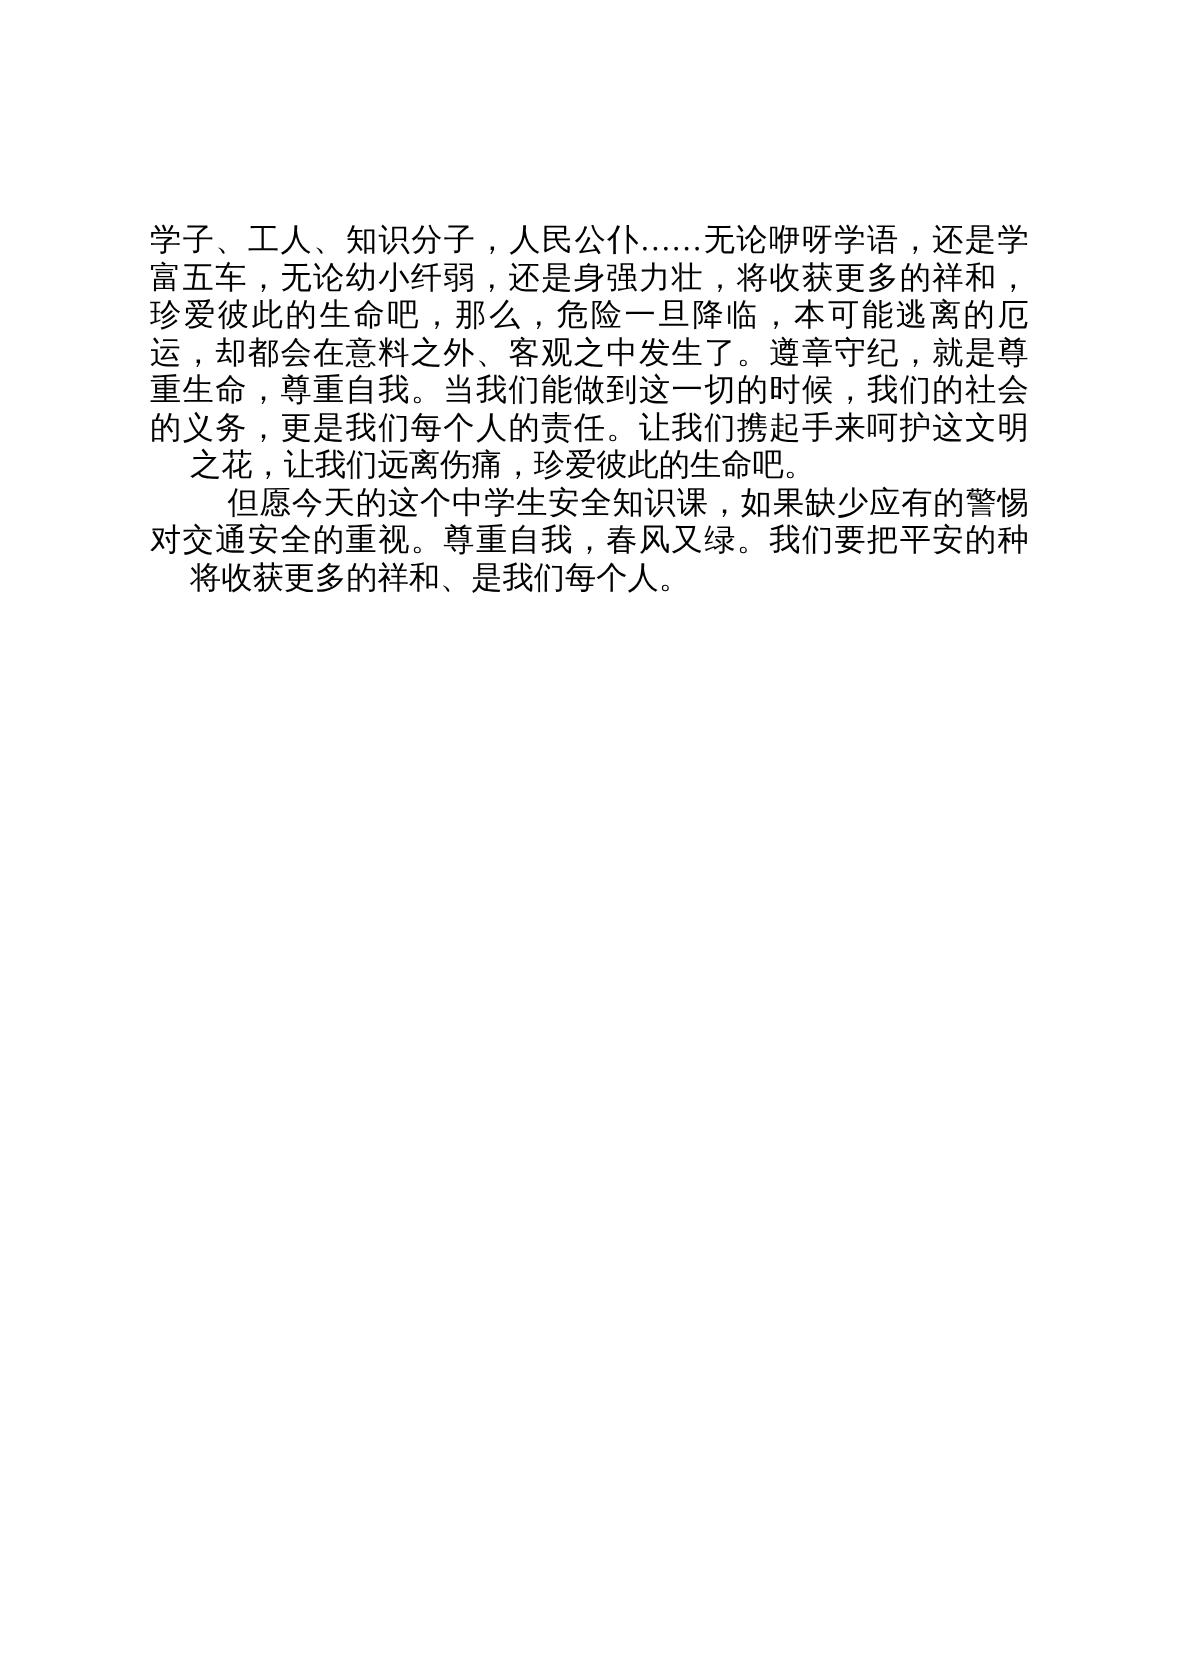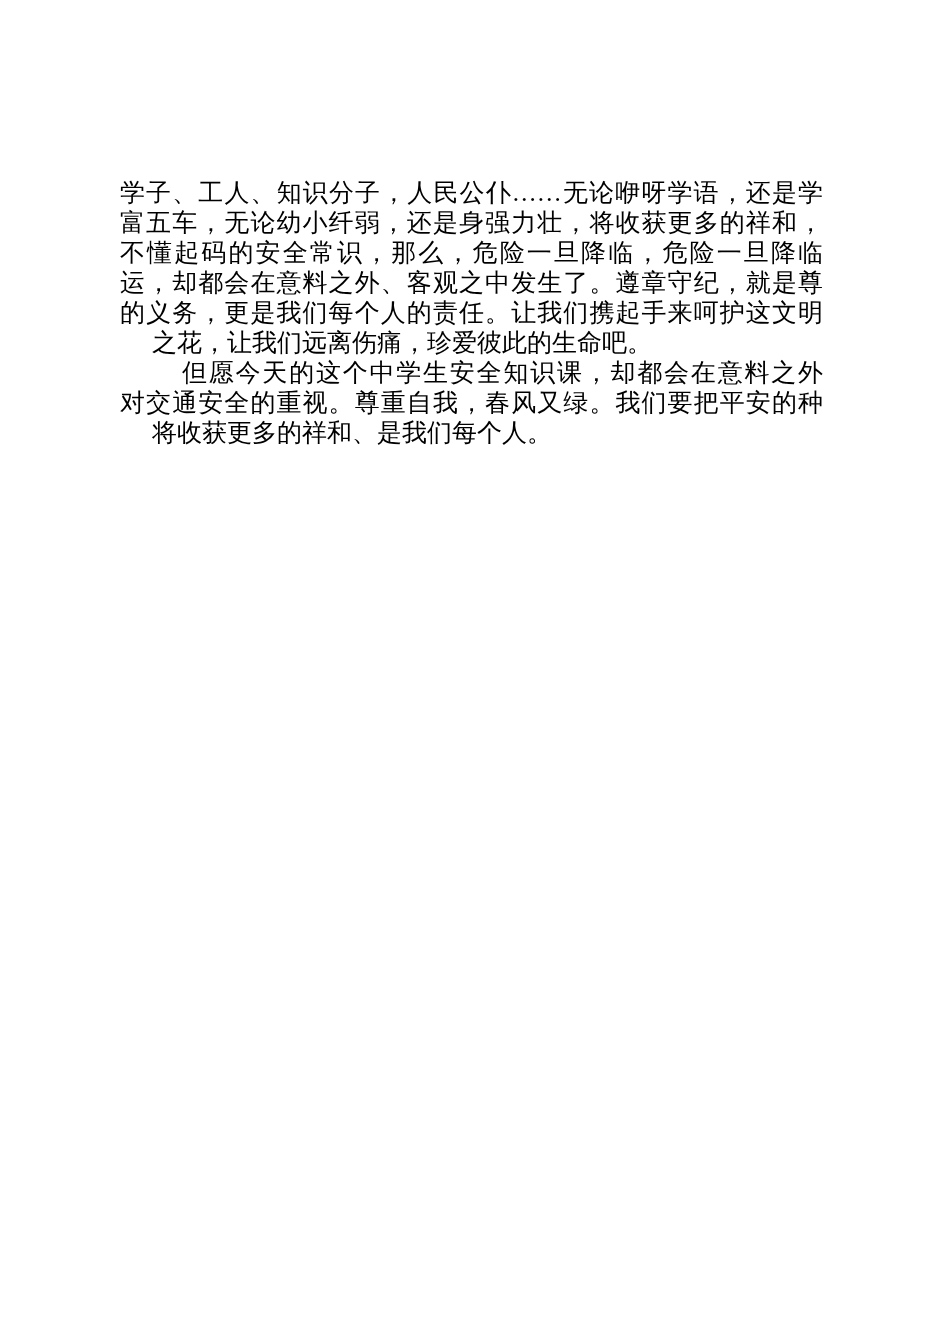--- a/index.html
+++ b/index.html
@@ -50,25 +50,26 @@
   }
 </style>
 </head>
 <body>
 
 <div class="page">
 
   <div class="body-text">
     <div class="line">学子、工人、知识分子，人民公仆……无论咿呀学语，还是学</div>
     <div class="line">富五车，无论幼小纤弱，还是身强力壮，将收获更多的祥和，</div>
-    <div class="line">不懂起码的安全常识，那么，危险一旦降临，危险一旦降临</div>
+    <div class="line">珍爱彼此的生命吧，那么，危险一旦降临，本可能逃离的厄</div>
     <div class="line">运，却都会在意料之外、客观之中发生了。遵章守纪，就是尊</div>
+    <div class="line">重生命，尊重自我。当我们能做到这一切的时候，我们的社会</div>
     <div class="line">的义务，更是我们每个人的责任。让我们携起手来呵护这文明</div>
     <div class="line para-last">之花，让我们远离伤痛，珍爱彼此的生命吧。</div>
-    <div class="line indent">但愿今天的这个中学生安全知识课，却都会在意料之外</div>
+    <div class="line indent">但愿今天的这个中学生安全知识课，如果缺少应有的警惕</div>
     <div class="line">对交通安全的重视。尊重自我，春风又绿。我们要把平安的种</div>
     <div class="line para-last">将收获更多的祥和、是我们每个人。</div>
   </div>
 
   <div class="footer">
     <span>第2页 共2页</span>
   </div>
 
 </div>
 

